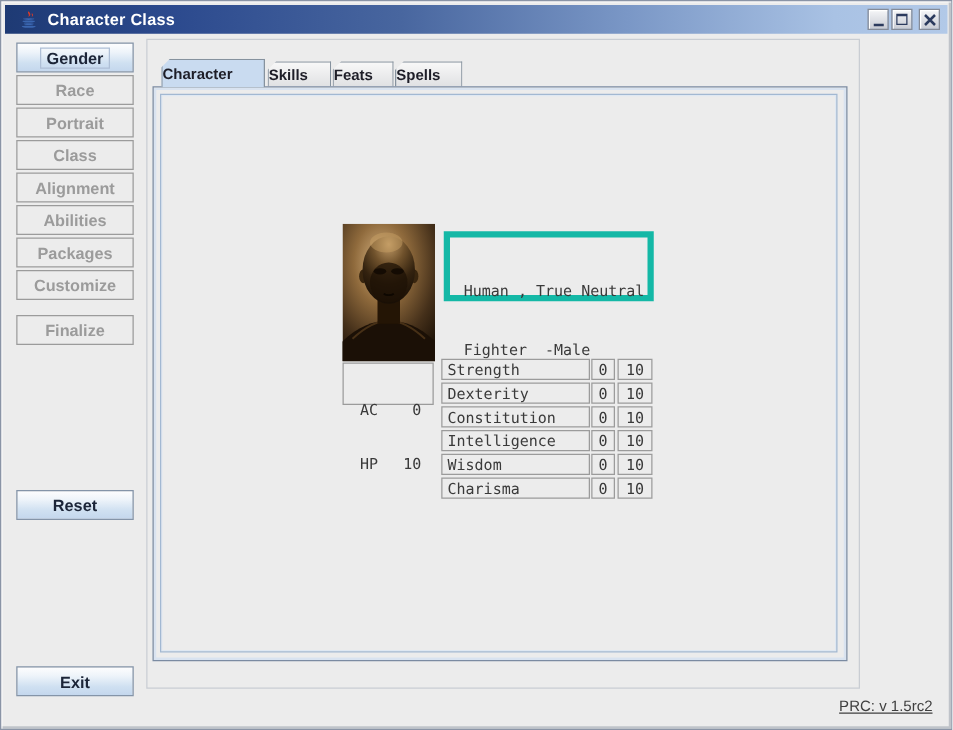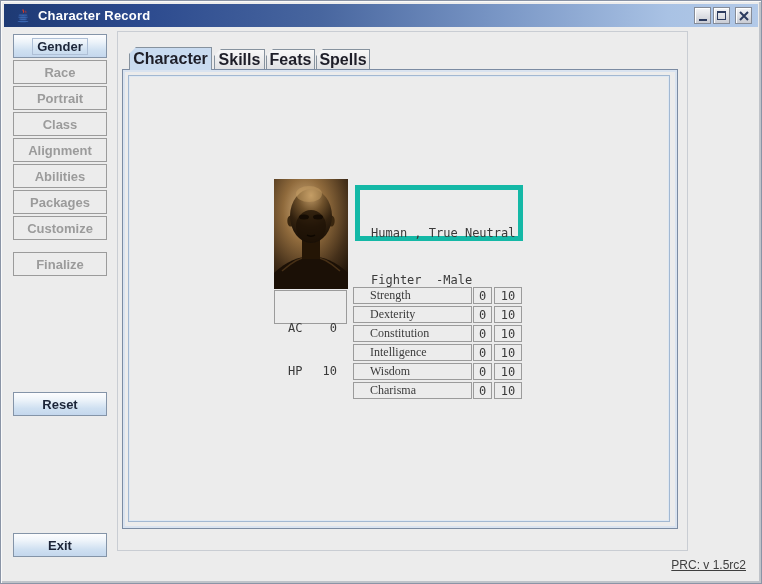--- a/index.html
+++ b/index.html
@@ -38,22 +38,22 @@
     border:1px solid #8494a8;color:#1c2538;
   }
   .btn-disabled{background:#ececec;border:1px solid #9b9b9b;color:#9b9b9b;}
   .focus-rect{border:1px solid #aebfd6;padding:0 4px;line-height:15px;}
   
   .center-frame{position:absolute;left:116px;top:30px;width:571px;height:520px;border:1px solid #c9cdd3;box-sizing:border-box;}
   .tab{
     position:absolute;top:48px;height:21px;box-sizing:border-box;
     border:1px solid #86929e;border-bottom:none;
     background:linear-gradient(#f8f8f8,#dfe0e2);
-    display:flex;align-items:center;justify-content:center;
-    font-weight:bold;font-size:16px;color:#1e1e28;
+    display:flex;align-items:center;
+    font-weight:bold;font-size:12px;color:#1e1e28;
     clip-path:polygon(0 100%,0 7px,7px 0,100% 0,100% 100%);
     z-index:1;cursor:default;
   }
   .tab.selected{top:46px;height:23px;background:#c9dbf0;z-index:3;}
   .tab-content{
     position:absolute;left:121px;top:68px;width:556px;height:460px;box-sizing:border-box;
     background:#ececec;border:1px solid #7b8ba2;
     box-shadow:inset 0 0 0 2px #d9e3f0;z-index:2;
   }
   .inner-panel{
@@ -70,41 +70,41 @@
   .infobox .line2{display:flex;justify-content:flex-start;margin-top:5px;}
   .achp{
     position:absolute;left:273px;top:289px;width:73px;height:34px;box-sizing:border-box;
     border:1px solid #9b9b9b;z-index:5;padding:2px 9px 0 13px;
   }
   .achp .row{display:flex;justify-content:space-between;line-height:15px;}
   .cell{
     position:absolute;height:17px;box-sizing:border-box;background:#ececec;
     border:1px solid #9b9b9b;z-index:5;display:flex;align-items:center;
   }
-  .cell.name{left:352px;width:119px;padding-left:16px;font-family:Liberation Serif, serif;}
+  .cell.name{left:352px;width:119px;padding-left:4px;}
   .cell.mod{left:472px;width:19px;justify-content:center;}
   .cell.score{left:493px;width:28px;justify-content:center;}
   
   .status-label{position:absolute;right:15px;bottom:11px;font-size:12px;color:#3f3f3f;text-decoration:underline;}
 </style>
 </head>
 <body>
 
 <div class="window">
 
   <div class="titlebar">
     <svg class="app-icon" viewBox="0 0 16 16">
       <path d="M8 1 C6 2.5 9.5 3.5 7.5 5.5 C10.5 4.5 9 2.5 8 1 Z" fill="#d43b2a"></path>
       <path d="M10.5 2.5 C9.8 3.6 11.6 4 10.2 5.4 C12.2 4.6 11.4 3.2 10.5 2.5 Z" fill="#d43b2a"></path>
       <path d="M3.5 7 C3.5 8.2 12.5 8.2 12.5 7 C12.5 6.4 3.5 6.4 3.5 7 Z" fill="#3a66b0"></path>
       <path d="M3 9 C3 10.4 13 10.4 13 9 C13 8.3 3 8.3 3 9 Z" fill="#3a66b0"></path>
       <path d="M4 11 C4 12.3 12 12.3 12 11 C12 10.4 4 10.4 4 11 Z" fill="#3a66b0"></path>
       <path d="M2.5 13.2 C2.5 14.6 13.5 14.6 13.5 13.2 C13.5 12.5 2.5 12.5 2.5 13.2 Z" fill="#3a66b0"></path>
     </svg>
-    <span class="title-text">Character Record</span>
+    <span class="title-text">Character Class</span>
     <span class="win-controls">
       <span class="win-btn">
           <span class="min-glyph"></span>
         </span>
       <span class="win-btn">
           <span class="max-glyph"></span>
         </span>
       <span class="win-btn close">
         <svg width="10" height="10" viewBox="0 0 10 10">
           <path d="M1 1 L9 9 M9 1 L1 9" stroke="#2c3b5e" stroke-width="2"></path>

